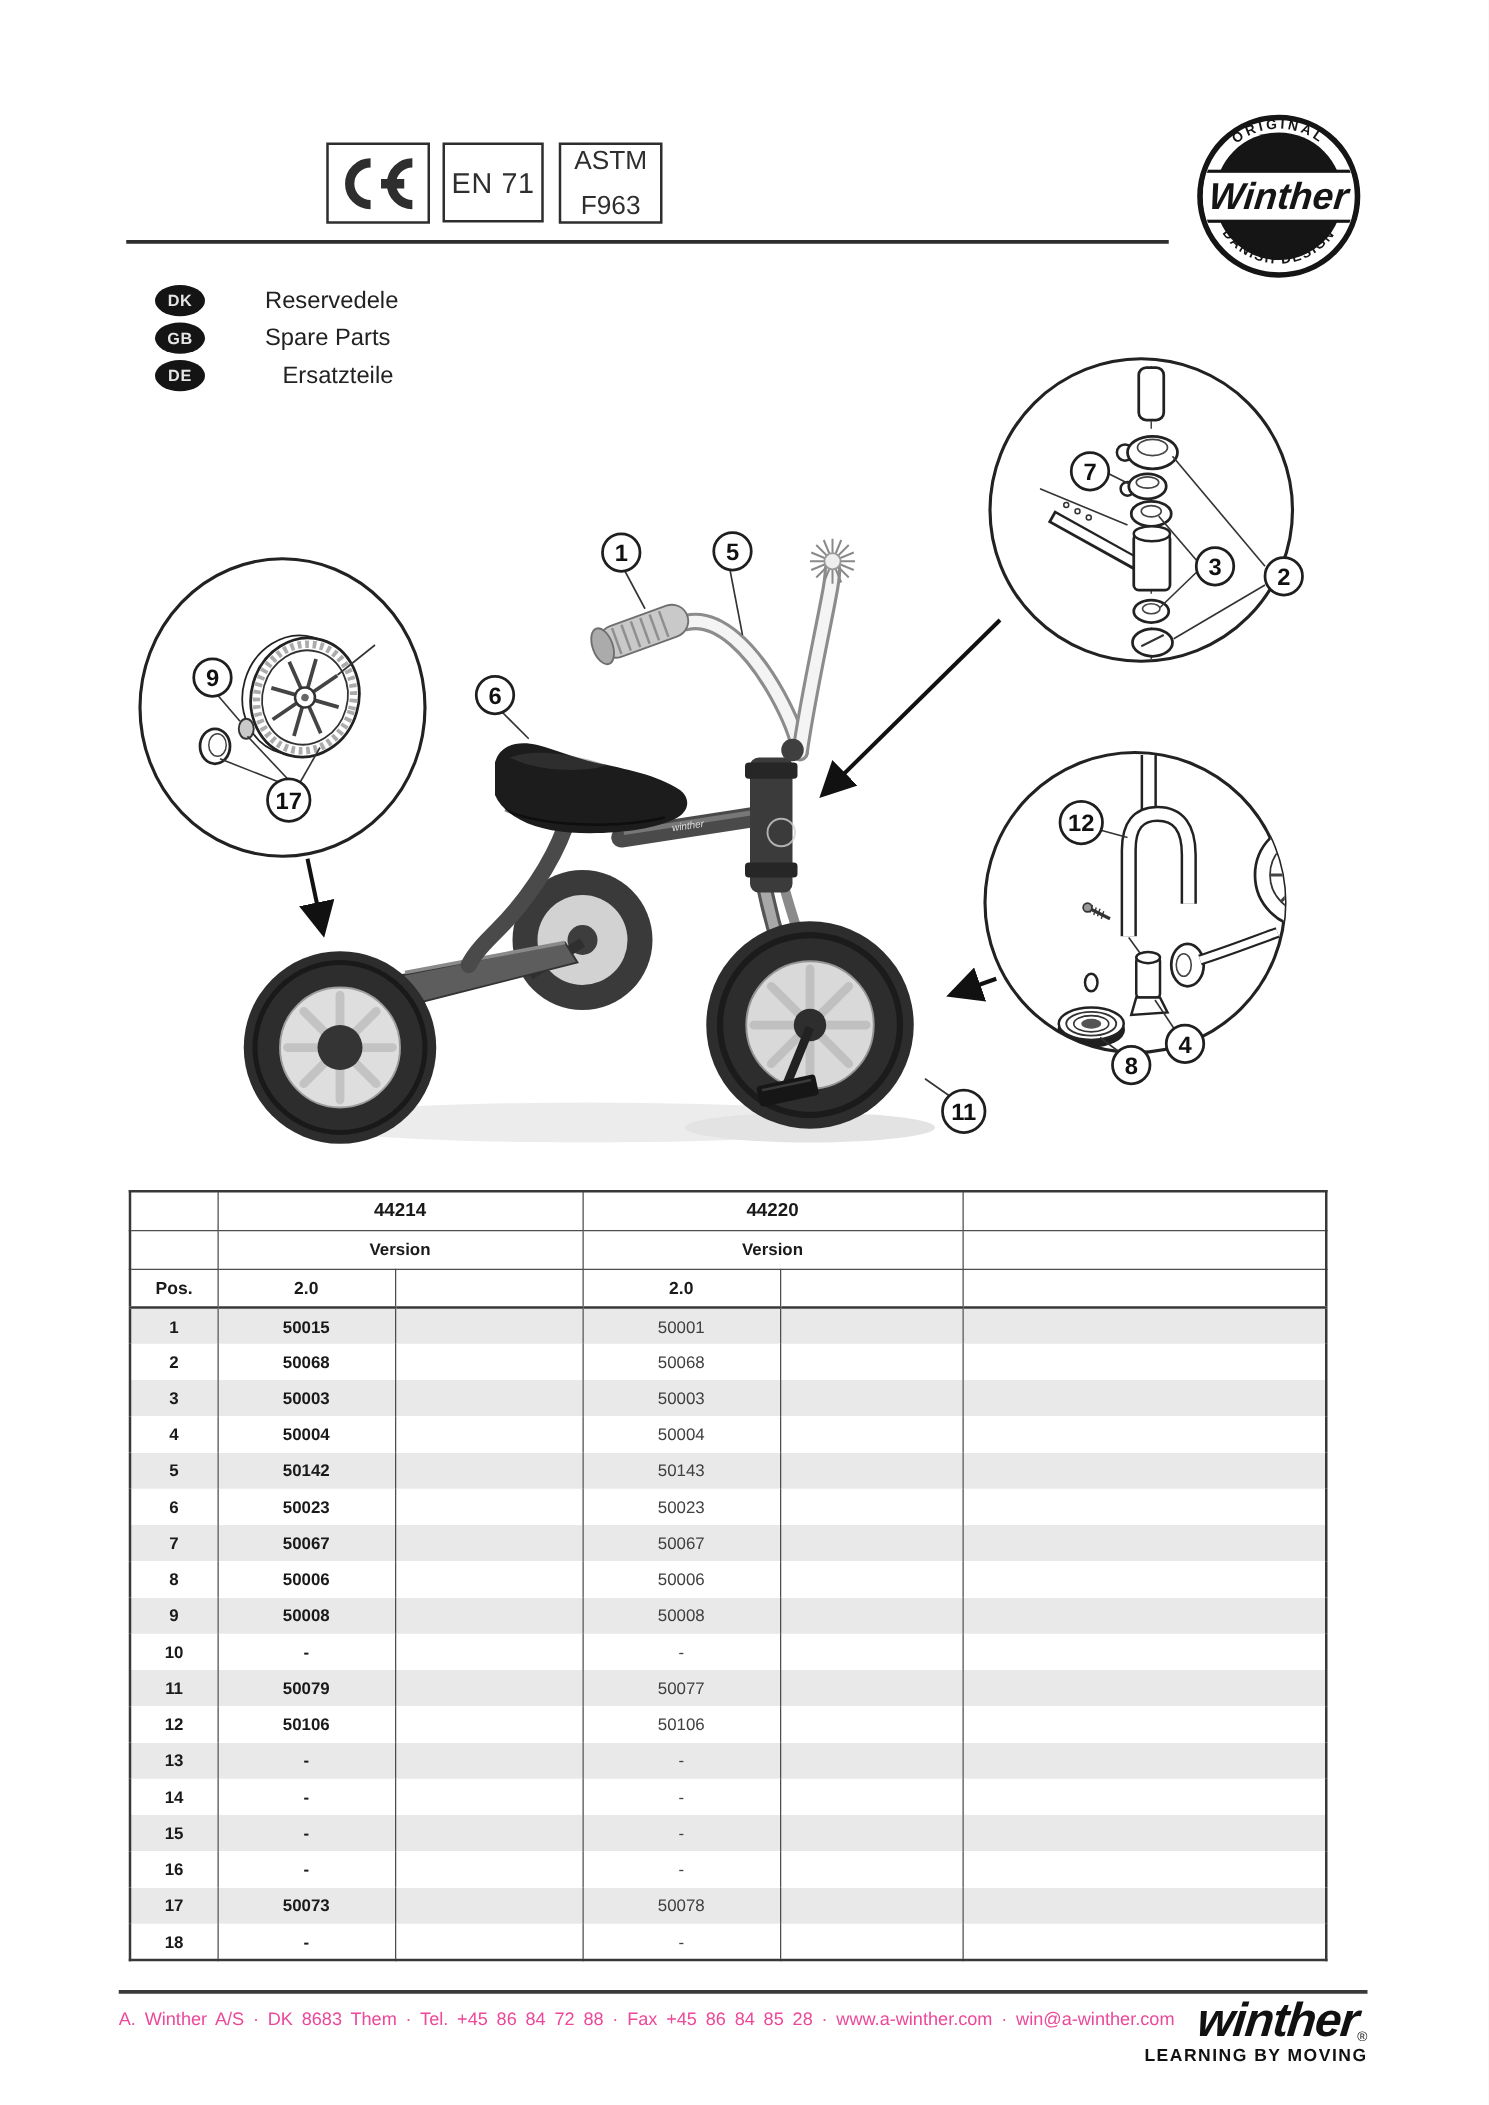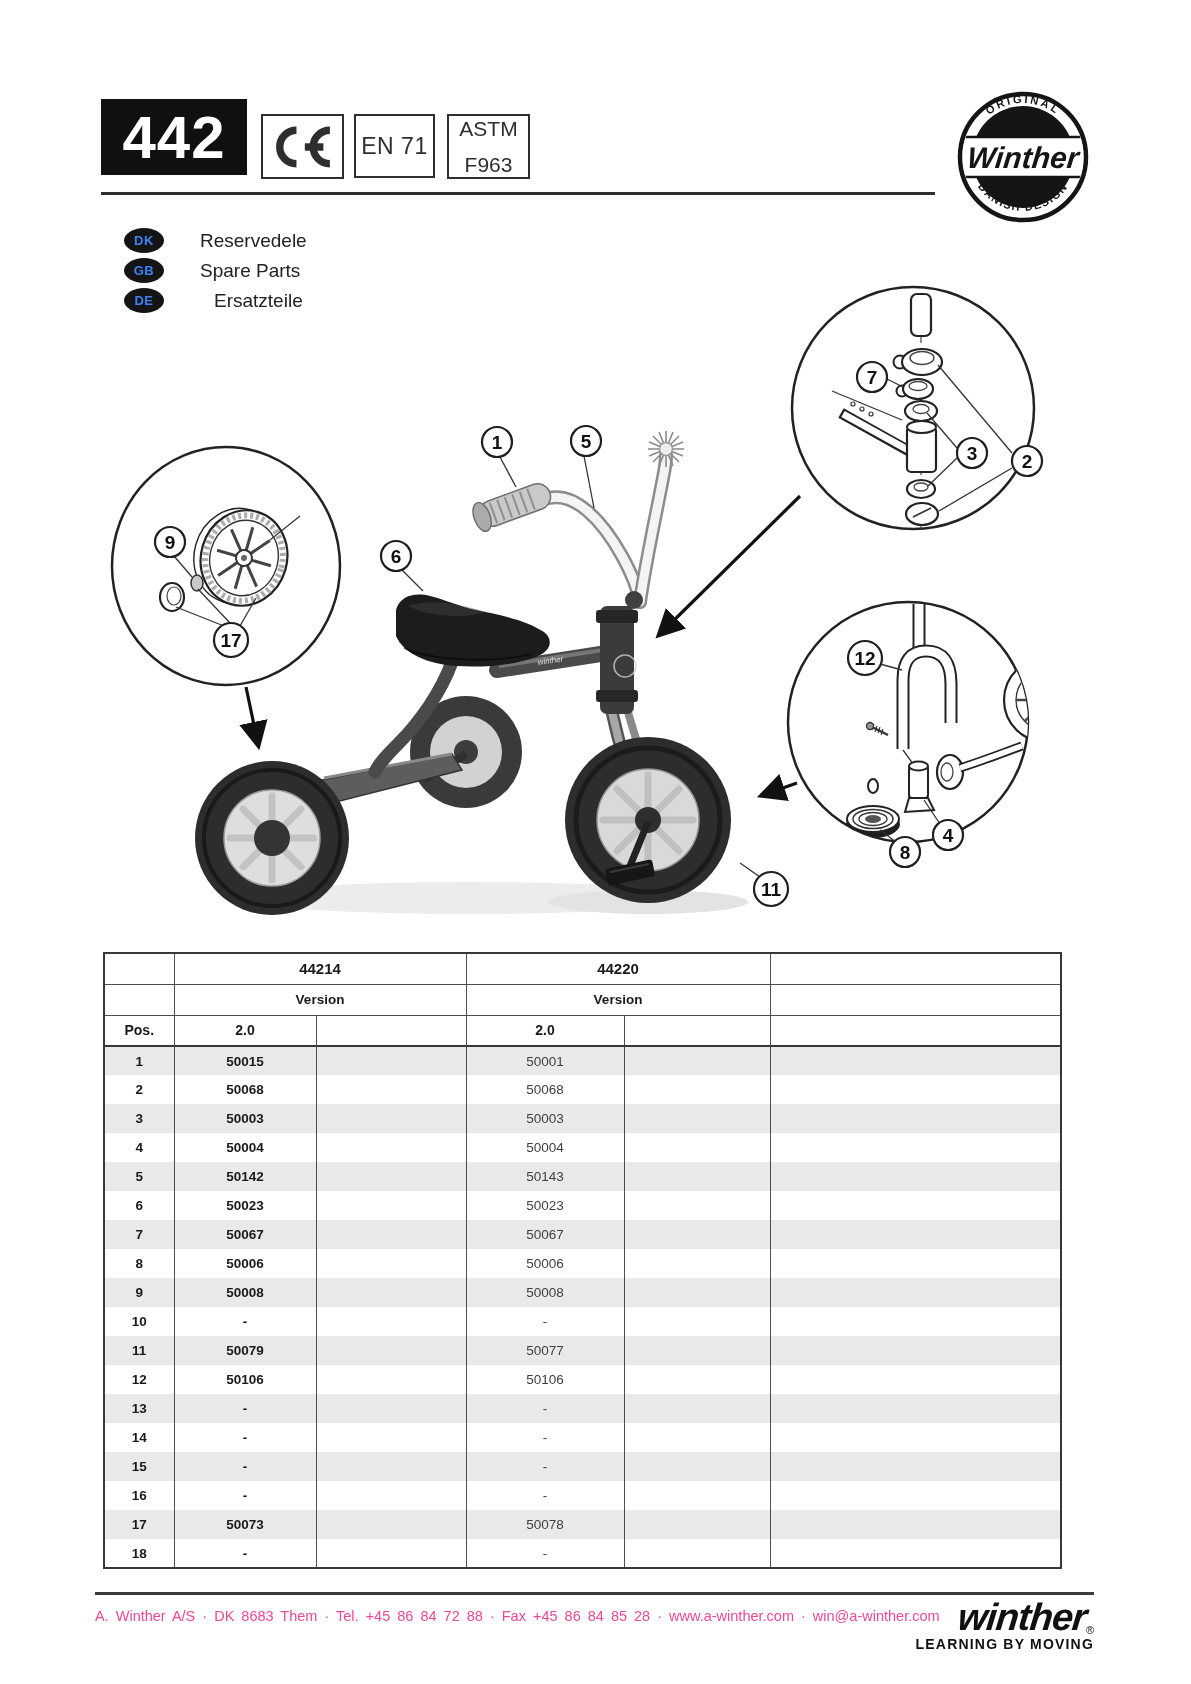--- a/index.html
+++ b/index.html
@@ -13,23 +13,23 @@
   .std-box{border:2px solid #2e2e2e;display:flex;align-items:center;justify-content:center;
     color:#2e2e2e;font-weight:bold;background:#fff;}
   #ce-box{left:261px;top:114px;width:79px;height:61px;}
   #en-box{left:354px;top:114px;width:77px;height:60px;font-size:23px;font-weight:normal;letter-spacing:0.5px;}
   #astm-box{left:447px;top:114px;width:79px;height:61px;flex-direction:column;font-weight:normal;
     font-size:21px;line-height:24px;gap:12px;}
   #header-rule{left:101px;top:192px;width:834px;height:3px;background:#2e2e2e;}
 
   
   .lang-row{position:absolute;left:124px;height:25px;display:flex;align-items:center;}
-  .lang-pill{width:40px;height:25px;background:#141414;border-radius:50%;color:#3b82f6;
+  .lang-pill{width:40px;height:25px;background:#141414;border-radius:50%;color:#e5e5e5;
     font-size:13px;font-weight:bold;display:flex;align-items:center;justify-content:center;letter-spacing:0.5px;}
-  .lang-label{margin-left:36px;font-size:19px;color:#222;}
+  .lang-label{margin-left:48px;font-size:19px;color:#222;}
 
   
   #parts-table{left:103px;top:952px;width:957px;border-collapse:collapse;table-layout:fixed;
     border:2.5px solid #383838;font-size:13.5px;}
   #parts-table th,#parts-table td{border-left:1.5px solid #4d4d4d;border-right:1.5px solid #4d4d4d;
     text-align:center;padding:0;overflow:hidden;white-space:nowrap;}
   #parts-table thead tr{height:31px;}
   #parts-table thead tr th{border-bottom:1.5px solid #4d4d4d;font-size:15px;}
   #parts-table thead tr.h2 th{font-size:13.5px;}
   #parts-table thead tr.h3 th{border-bottom:2.5px solid #383838;font-size:14px;}
@@ -52,23 +52,20 @@
   .callout circle{fill:#fff;stroke:#1f1f1f;stroke-width:2.2px;}
   .callout text{font-size:19px;font-weight:bold;fill:#111;text-anchor:middle;}
   .leader{stroke:#333;stroke-width:1.3px;fill:none;}
   .bigArrow{stroke:#111;stroke-width:3.2px;fill:none;}
 </style>
 </head>
 <body>
 
 <div id="page">
 
-  <div class="abs" id="model-box">
-    <span>442</span>
-  </div>
 
   <div class="abs std-box" id="ce-box">
     <svg width="75" height="52" viewBox="0 0 79 56">
       <path d="M33,10 A18,18 0 1 0 33,46" fill="none" stroke="#2e2e2e" stroke-width="8"></path>
       <path d="M69,10 A18,18 0 1 0 69,46" fill="none" stroke="#2e2e2e" stroke-width="8"></path>
       <line x1="42" y1="28" x2="62" y2="28" stroke="#2e2e2e" stroke-width="8"></line>
     </svg>
   </div>
 
   <div class="abs std-box" id="en-box">

